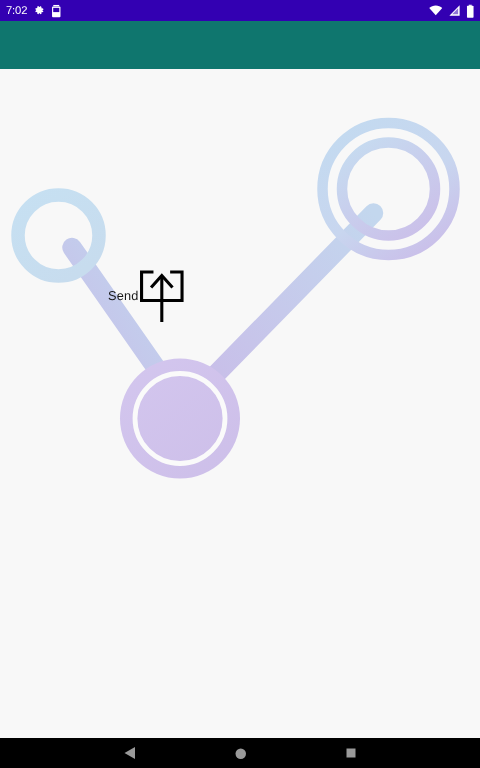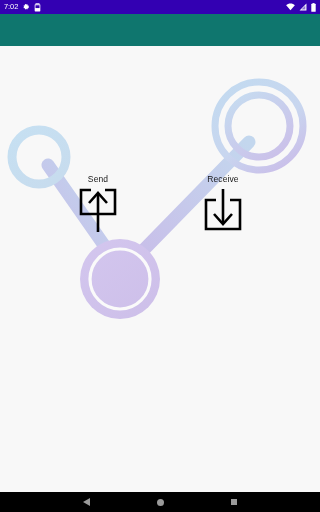--- a/index.html
+++ b/index.html
@@ -81,21 +81,21 @@
     top: 0; left: 0;
     width: 320px;
     height: 446px;
     display: block;
   }
 
   
   .action {
     position: absolute;
     display: flex;
-    flex-direction: column;
+    flex-direction: row;
     align-items: center;
     z-index: 20;
     cursor: pointer;
   }
   .action-label {
     font-size: 8.5px;
     color: #171717;
     font-family: "Liberation Sans", sans-serif;
     margin-bottom: 3px;
     white-space: nowrap;
@@ -226,31 +226,20 @@
       <svg width="40" height="48" viewBox="0 0 40 48">
 
         <path d="M13 3 H3 V27 H37 V3 H27" fill="none" stroke="#000000" stroke-width="2.6"></path>
 
         <line x1="20" y1="45" x2="20" y2="7" stroke="#000000" stroke-width="2.6"></line>
 
         <path d="M11 16 L20 6 L29 16" fill="none" stroke="#000000" stroke-width="2.6" stroke-linejoin="miter"></path>
       </svg>
     </div>
 
-    <div class="action" id="action-recv">
-      <div class="action-label">Receive</div>
-      <svg width="40" height="48" viewBox="0 0 40 48">
-
-        <path d="M13 13 H3 V42 H37 V13 H27" fill="none" stroke="#000000" stroke-width="2.6"></path>
-
-        <line x1="20" y1="2" x2="20" y2="36" stroke="#000000" stroke-width="2.6"></line>
-
-        <path d="M11 27 L20 37 L29 27" fill="none" stroke="#000000" stroke-width="2.6" stroke-linejoin="miter"></path>
-      </svg>
-    </div>
 
   </div>
 
   <div id="nav-bar">
     <div class="nav-btn">
       <span class="nav-back"></span>
     </div>
     <div class="nav-btn">
       <span class="nav-home"></span>
     </div>

